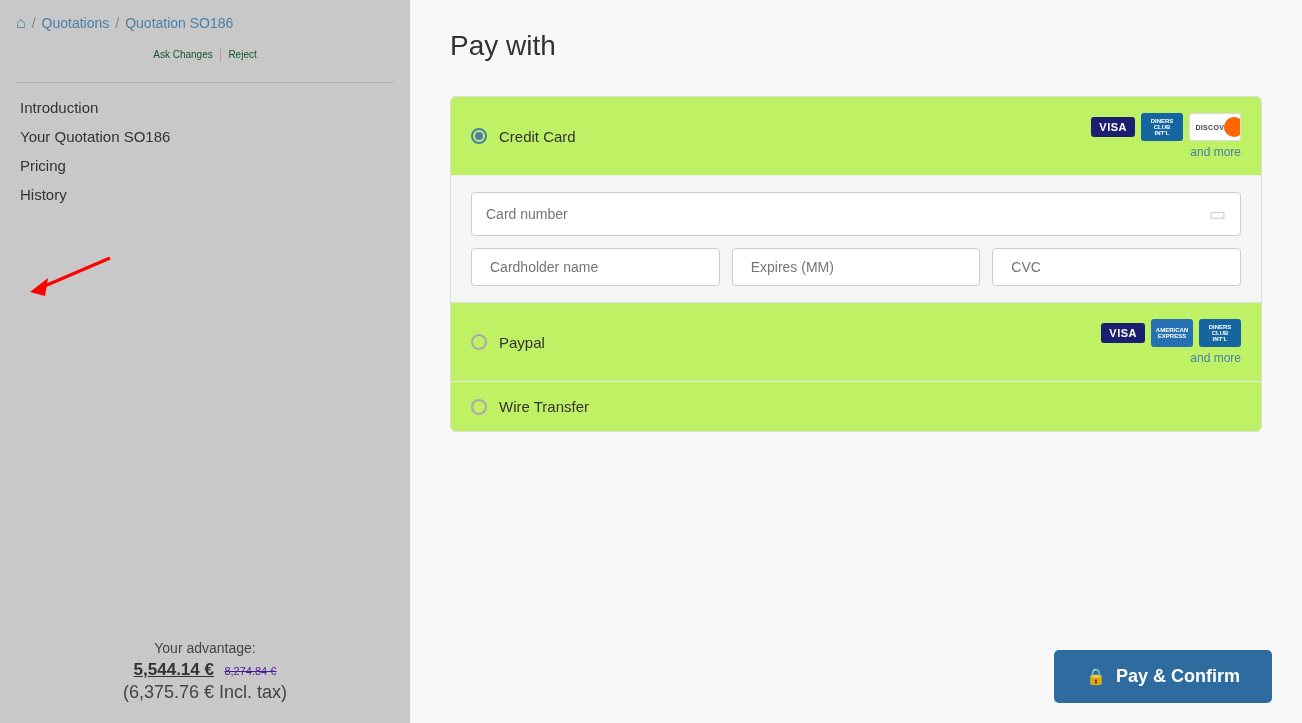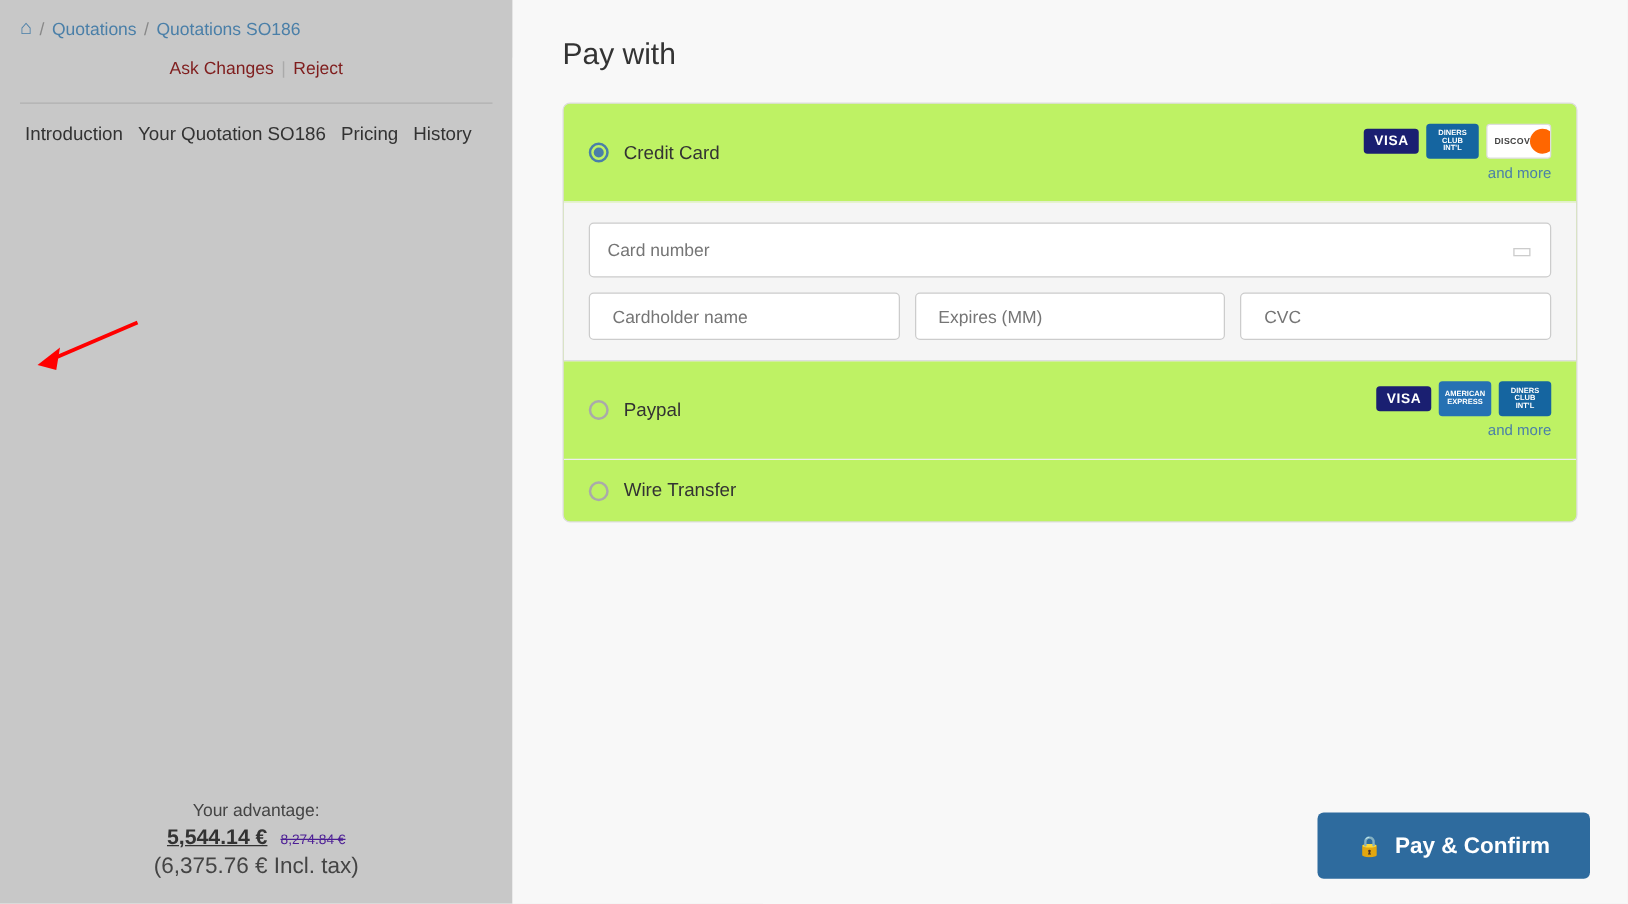--- a/index.html
+++ b/index.html
@@ -73,32 +73,32 @@
       width: 100%;
     }
 
     .sidebar-links {
       display: flex;
       gap: 0;
       justify-content: center;
       margin-bottom: 20px;
     }
     .sidebar-link {
-      color: #7f1d1d;
-      font-size: 14px;
+      color: #14532d;
+      font-size: 10px;
       text-decoration: none;
       cursor: pointer;
       background: none;
       border: none;
       padding: 0 4px;
     }
 
     .sidebar-nav {
       display: flex;
-      flex-direction: row;
+      flex-direction: column;
       gap: 12px;
       padding: 16px 4px;
       border-top: 1px solid #b0b0b0;
       margin-bottom: auto;
     }
     .sidebar-nav-item {
       color: #333;
       font-size: 15px;
       cursor: pointer;
     }
@@ -142,24 +142,24 @@
     .main {
       flex: 1;
       background: #f8f8f8;
       padding: 30px 40px 20px 40px;
       display: flex;
       flex-direction: column;
       position: relative;
     }
 
     .main-title {
-      font-size: 24px;
+      font-size: 28px;
       font-weight: 300;
       color: #333;
-      margin-bottom: 24px;
+      margin-bottom: 34px;
     }
 
     .payment-card {
       background: #bef264;
       border: 1px solid #ddd;
       border-radius: 6px;
       overflow: hidden;
       margin-bottom: 20px;
     }
 
@@ -364,21 +364,21 @@
   </style>
 </head>
 <body>
 
 <div class="sidebar">
   <div class="breadcrumb">
     <span class="home-icon">⌂</span>
     <span class="sep">/</span>
     <a>Quotations</a>
     <span class="sep">/</span>
-    <span class="current">Quotations SO186</span>
+    <span class="current">Quotation SO186</span>
   </div>
 
   <div class="sidebar-content">
 
     <div class="sidebar-links">
       <button class="sidebar-link">Ask Changes</button>
       <span style="color:#aaa;font-size:14px;padding:0 2px;">|</span>
       <button class="sidebar-link">Reject</button>
     </div>
 

